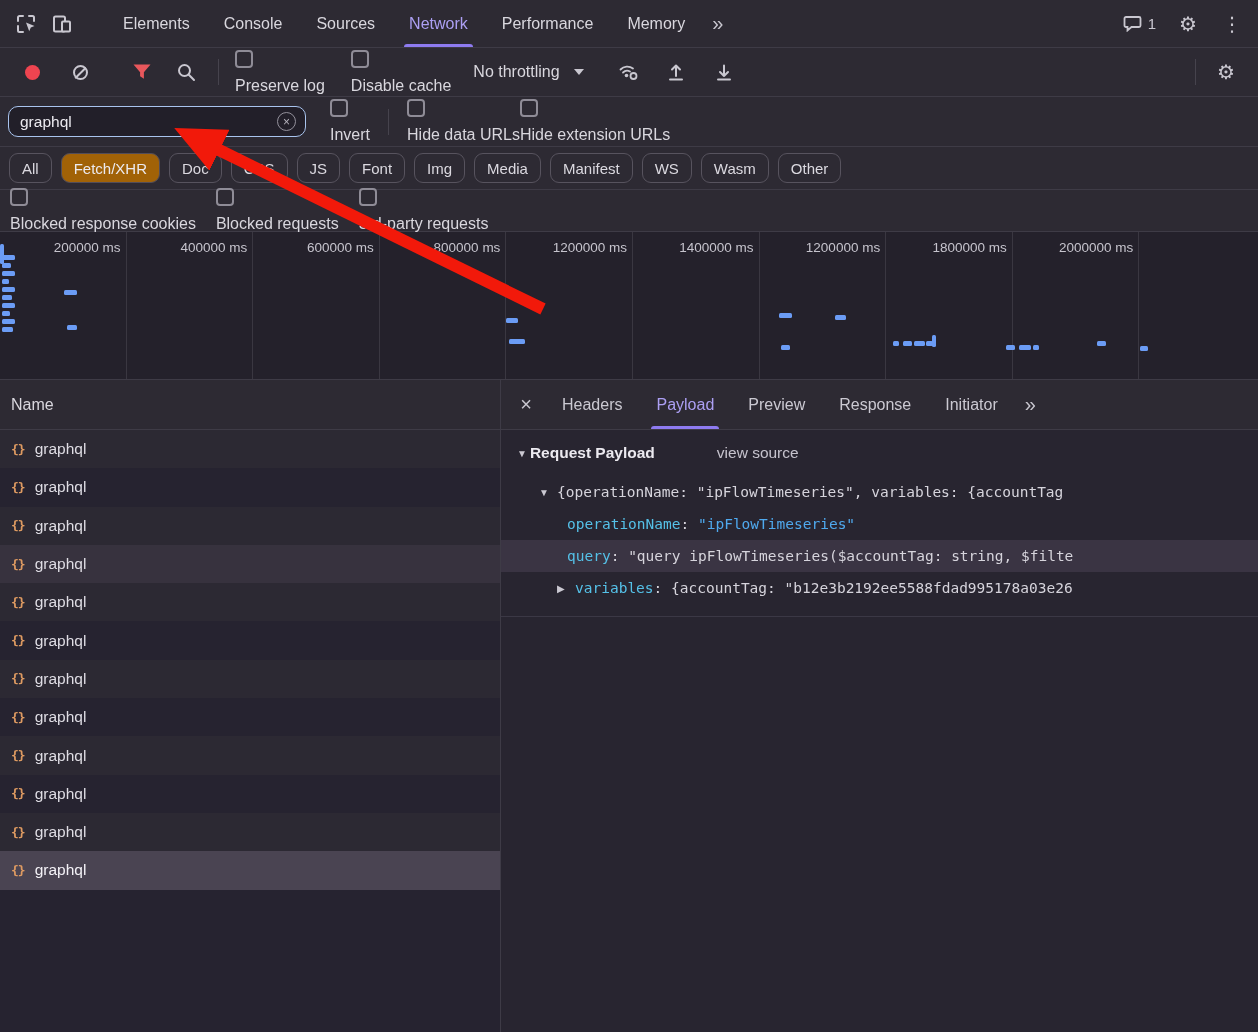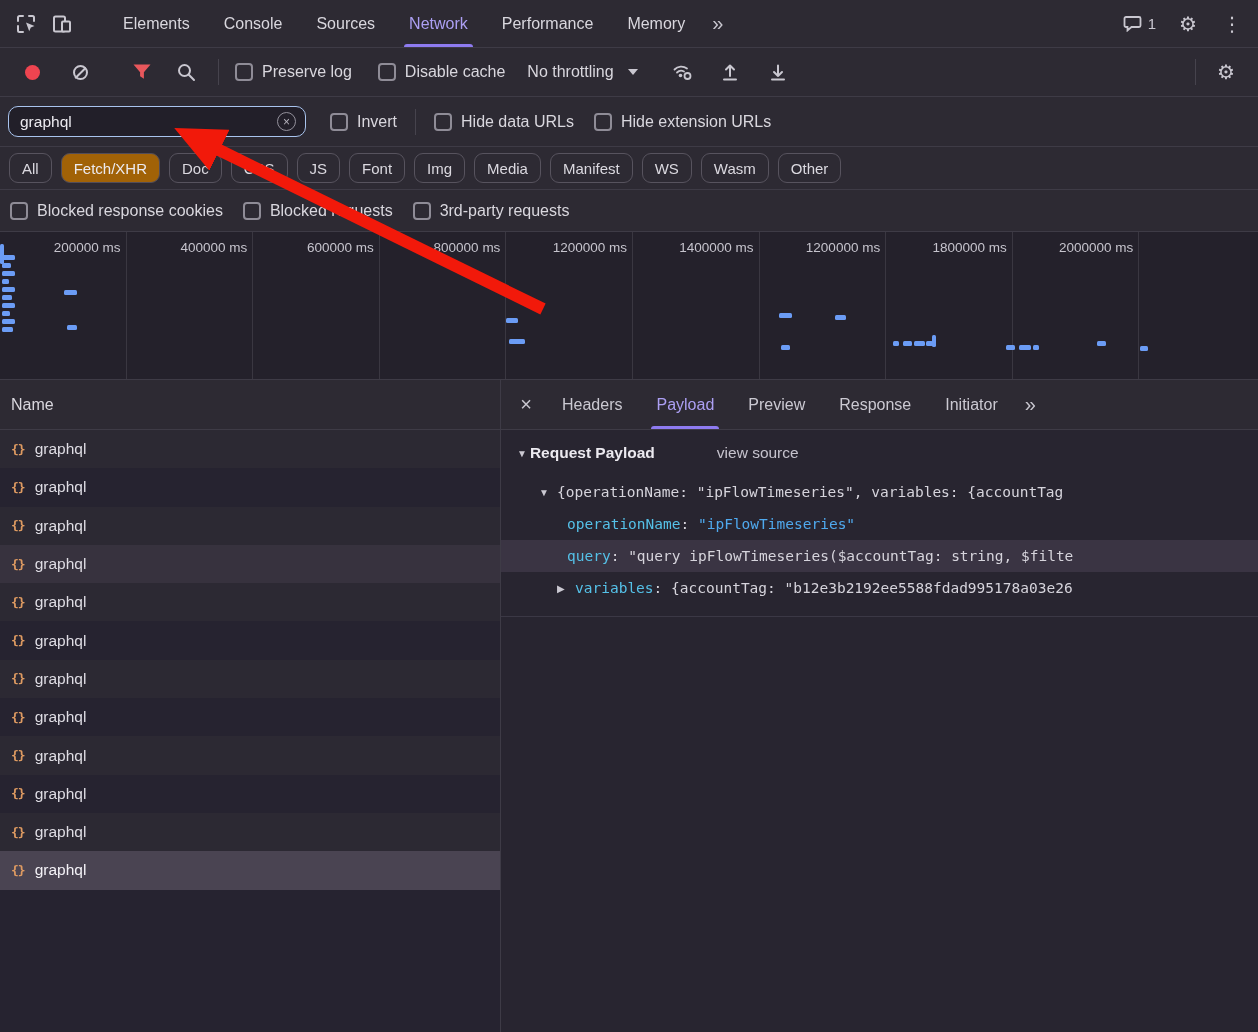--- a/index.html
+++ b/index.html
@@ -40,21 +40,21 @@
   .issues{display:flex;align-items:center;gap:6px;color:var(--text-dim);font-size:15px;padding:0 6px;}
   .glyph{font-size:20px;line-height:1;}
   
   .nettoolbar{height:49px;display:flex;align-items:center;background:var(--bg-bar);
     border-bottom:1px solid var(--border);padding:0 14px;font-size:16px;}
   .record-dot{width:15px;height:15px;border-radius:50%;background:var(--red);flex:none;}
   .block-icon{width:15px;height:15px;border:2px solid var(--text-dim);border-radius:50%;position:relative;flex:none;}
   .block-icon::after{content:"";position:absolute;left:-2px;top:5.5px;width:15px;height:2px;
     background:var(--text-dim);transform:rotate(-45deg);}
   .vdiv{width:1px;height:26px;background:#46434D;flex:none;}
-  .cb-group{display:flex;align-items:flex-start;gap:9px;white-space:nowrap;}
+  .cb-group{display:flex;align-items:flex-start;gap:9px;white-space:nowrap;flex-direction:column;}
   .checkbox{width:18px;height:18px;border:2px solid #8F8C97;border-radius:4px;background:transparent;flex:none;}
   .throttle{display:flex;align-items:center;gap:14px;white-space:nowrap;}
   .caret-down{width:0;height:0;border-left:5.5px solid transparent;border-right:5.5px solid transparent;
     border-top:6.5px solid var(--text-dim);}
   
   .filter-row{height:50px;display:flex;align-items:center;background:var(--bg-bar);
     border-bottom:1px solid var(--border);padding:0 8px;font-size:16px;}
   .filter-box{width:298px;height:31px;background:#221F29;border:1.5px solid #A9C4EE;border-radius:10px;
     display:flex;align-items:center;padding:0 9px;flex:none;}
   .filter-box input{flex:1;background:transparent;border:none;outline:none;color:#ECEAF0;
@@ -216,21 +216,21 @@
   </div>
   <div class="cb-group" style="margin-left:24px;">
     <span class="checkbox"></span>
     <span>Invert</span>
   </div>
   <div class="vdiv" style="margin-left:18px;"></div>
   <div class="cb-group" style="margin-left:18px;">
     <span class="checkbox"></span>
     <span>Hide data URLs</span>
   </div>
-  <div class="cb-group" style="margin-left:20px;">
+  <div class="cb-group" style="">
     <span class="checkbox"></span>
     <span>Hide extension URLs</span>
   </div>
 </div>
 
 <div class="chips-row" id="chips">
     <div class="chip">All</div>
     <div class="chip active">Fetch/XHR</div>
     <div class="chip">Doc</div>
     <div class="chip">CSS</div>

